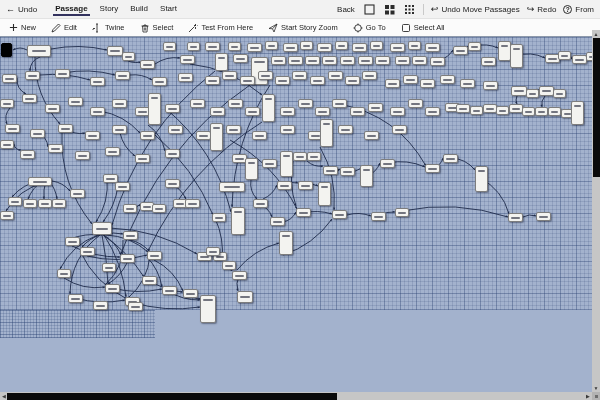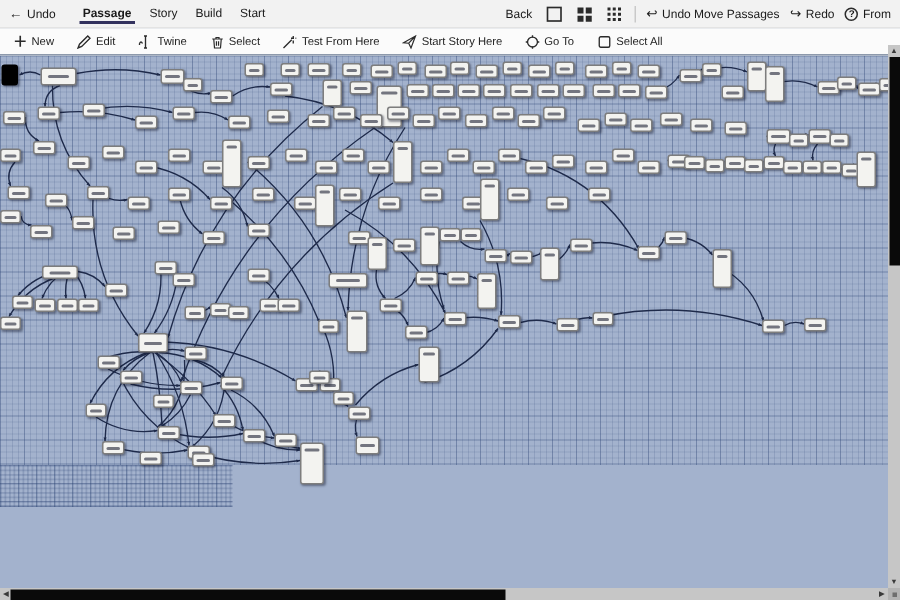--- a/index.html
+++ b/index.html
@@ -168,21 +168,21 @@
   <div class="tb-item">
     <svg width="10" height="10" viewBox="0 0 10 10">
       <path d="M1 9 L6.5 3.5 M7.5 1 V3 M7.5 4 V6 M6 2.5 H8 M9 2.5 H9.5" fill="none" stroke="#2b2b2b" stroke-width="0.9"></path>
     </svg>
     <span>Test From Here</span>
   </div>
   <div class="tb-item">
     <svg width="10" height="10" viewBox="0 0 10 10">
       <path d="M1 5.5 L9 1 L6 9 L4.5 5.8 Z M4.5 5.8 L9 1" fill="none" stroke="#2b2b2b" stroke-width="0.8"></path>
     </svg>
-    <span>Start Story Here</span>
+    <span>Start Story Zoom</span>
   </div>
   <div class="tb-item">
     <svg width="10" height="10" viewBox="0 0 10 10">
       <circle cx="5" cy="5" r="3.3" fill="none" stroke="#2b2b2b" stroke-width="0.9"></circle>
       <path d="M5 0.5 V2 M5 8 V9.5 M0.5 5 H2 M8 5 H9.5" stroke="#2b2b2b" stroke-width="0.9"></path>
     </svg>
     <span>Go To</span>
   </div>
   <div class="tb-item">
     <svg width="10" height="10" viewBox="0 0 10 10">

